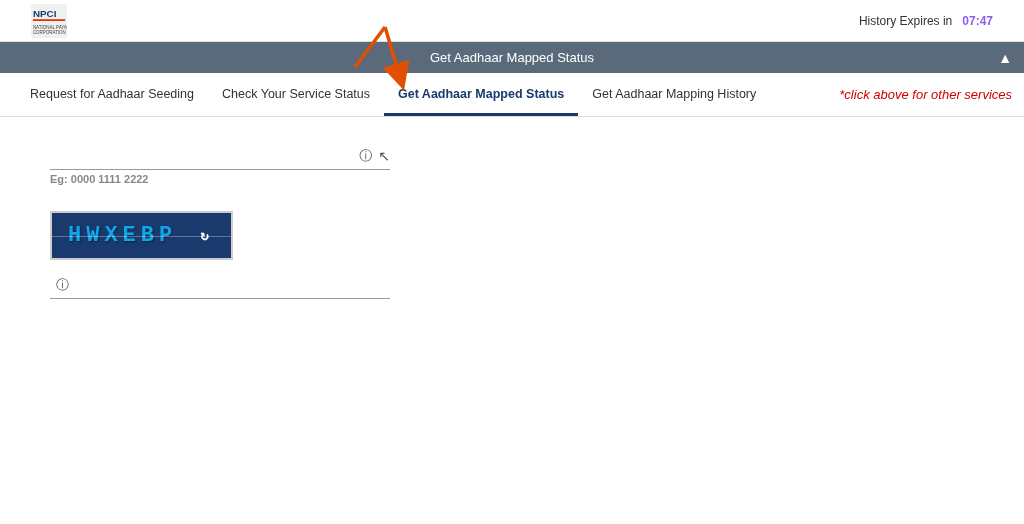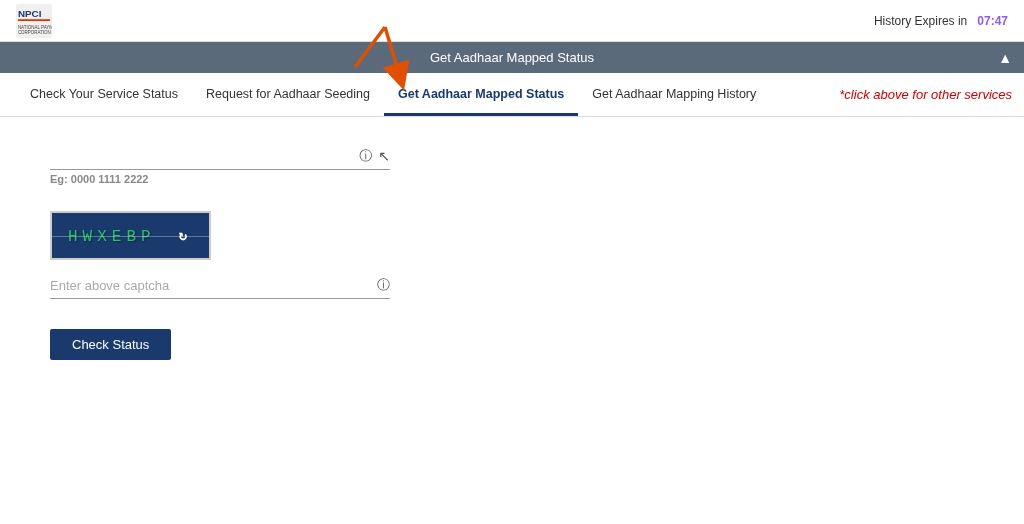--- a/index.html
+++ b/index.html
@@ -3,21 +3,21 @@
   <meta charset="utf-8">
   <style>
     * { box-sizing: border-box; margin: 0; padding: 0; }
     body { font-family: Arial, sans-serif; font-size: 13px; background: #fff; }
 
     
     .top-header {
       display: flex;
       align-items: center;
       justify-content: space-between;
-      padding: 6px 16px;
+      padding: 6px 31px;
       background: #fff;
       border-bottom: 1px solid #ddd;
       height: 42px;
     }
     .session-info {
       font-size: 12px;
       color: #333;
     }
     .session-time {
       color: #8b5cf6;
@@ -227,52 +227,50 @@
     <defs>
       <marker id="arrowhead" markerWidth="8" markerHeight="8" refX="4" refY="4" orient="auto">
         <polygon points="0 0, 8 4, 0 8" fill="#e05000"></polygon>
       </marker>
     </defs>
     <line x1="35" y1="5" x2="50" y2="55" stroke="#e05000" stroke-width="3.5" marker-end="url(#arrowhead)"></line>
     <line x1="35" y1="5" x2="5" y2="45" stroke="#e05000" stroke-width="3.5"></line>
   </svg>
 
   <div class="nav-tabs">
+    <a class="nav-tab">Request for Aadhaar Seeding</a>
     <a class="nav-tab">Check Your Service Status</a>
-    <a class="nav-tab">Request for Aadhaar Seeding</a>
     <a class="nav-tab active">Get Aadhaar Mapped Status</a>
     <a class="nav-tab">Get Aadhaar Mapping History</a>
     <span class="nav-other-services">*click above for other services</span>
   </div>
 
   <div class="main-content">
 
     
     <div class="form-group">
       <div class="input-row">
         <input type="text" placeholder="" style="">
         <span class="input-icon">ⓘ</span>
         <span class="input-icon" style="font-size:14px;">↖</span>
       </div>
       <div style="font-size:11px;color:#888;margin-top:3px;font-weight:bold;">Eg: 0000 1111 2222</div>
     </div>
 
     
     <div class="captcha-box">
-      <span style="font-family:'Courier New',monospace; font-size:16px; font-weight:normal; letter-spacing:5px; color:#22c55e; text-shadow:1px 1px 2px rgba(0,0,0,0.4);">HWXEBP</span>
+      <span style="font-family:'Courier New',monospace; font-size:22px; font-weight:bold; letter-spacing:5px; color:#0ea5e9; text-shadow:1px 1px 2px rgba(0,0,0,0.4);">HWXEBP</span>
       <span class="captcha-refresh">↻</span>
     </div>
 
     
     <div class="form-group">
       <div class="input-row">
-        <input type="text" placeholder="Enter above captcha" style="">
         <span class="input-icon">ⓘ</span>
       </div>
     </div>
 
     
     <div class="btn-row">
-      <button class="btn-primary">Check Status</button>
     </div>
 
   </div>
 </div>
 
 </body></html>

